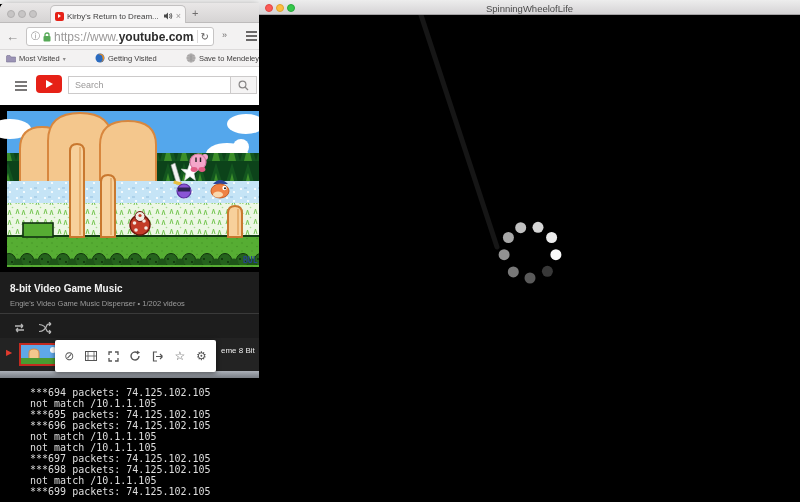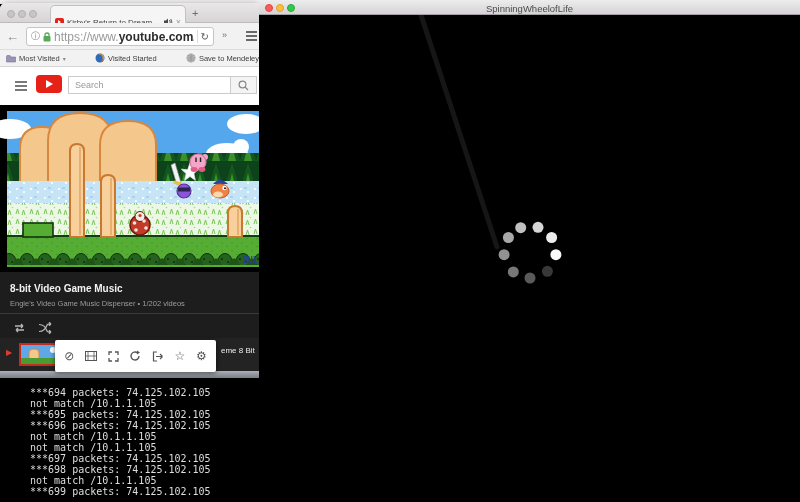--- a/index.html
+++ b/index.html
@@ -16,21 +16,21 @@
     box-shadow:0 2px 8px rgba(0,0,0,.45); }
 
   .ff-tabbar { position:relative; height:20px;
     background:linear-gradient(#e9e7e7,#d6d4d4); border-bottom:1px solid #bdbbbb; }
   .tl { position:absolute; width:8px; height:8px; border-radius:50%; top:7px;
     background:#c7c5c5; border:0.5px solid #b2b0b0; }
   .tl.r { left:7px; } .tl.y { left:18px; } .tl.g { left:29px; }
 
   .ff-tab { position:absolute; left:50px; top:2px; width:136px; height:18px;
     background:#f6f5f5; border:1px solid #c2c0c0; border-bottom:none;
-    border-radius:5px 5px 0 0; display:flex; align-items:center; padding:16px 4px; gap:3px; }
+    border-radius:5px 5px 0 0; display:flex; align-items:center; padding:10px 4px; gap:3px; }
   .tab-favicon { width:9px; height:9px; background:#e62117; border-radius:2px;
     display:flex; align-items:center; justify-content:center; flex:0 0 auto; }
   .tab-favicon span { width:0; height:0; border-left:3px solid #fff;
     border-top:2px solid transparent; border-bottom:2px solid transparent; }
   .tab-title { font-size:8px; color:#3c3c3c; white-space:nowrap; overflow:hidden; flex:1 1 auto; }
   .tab-audio svg { display:block; }
   .tab-close { font-size:9px; color:#9a9898; line-height:1; }
   .new-tab { position:absolute; left:192px; top:4px; font-size:11px; color:#6e6c6c; }
 
   .ff-navbar { position:relative; height:27px; background:#f3f2f2; border-bottom:1px solid #dddbdb;
@@ -187,21 +187,21 @@
           </svg>
         <span class="bm-label">Most Visited</span>
         <span class="bm-caret">▾</span>
       </span>
       <span class="bm-gap"></span>
       <span class="bm-item">
         <svg width="10" height="10" viewBox="0 0 10 10">
             <circle cx="5" cy="5" r="4.5" fill="#2a6bc0"></circle>
             <path d="M5,0.8 A4.2,4.2 0 0 1 9.2,5 A4.2,4.2 0 0 1 5,9.2 A3,3 0 0 0 7.5,5 A3,3 0 0 0 3,2 Z" fill="#f08f1e"></path>
           </svg>
-        <span class="bm-label">Visited Started</span>
+        <span class="bm-label">Getting Visited</span>
       </span>
       <span class="bm-gap"></span>
       <span class="bm-item">
         <svg width="10" height="10" viewBox="0 0 10 10">
             <circle cx="5" cy="5" r="4.5" fill="#b9b7b7"></circle>
             <path d="M0.5,5 H9.5 M5,0.5 V9.5 M1.5,2.5 Q5,4 8.5,2.5 M1.5,7.5 Q5,6 8.5,7.5" stroke="#8f8d8d" stroke-width="0.6" fill="none"></path>
           </svg>
         <span class="bm-label">Save to Mendeley</span>
       </span>
     </div>

